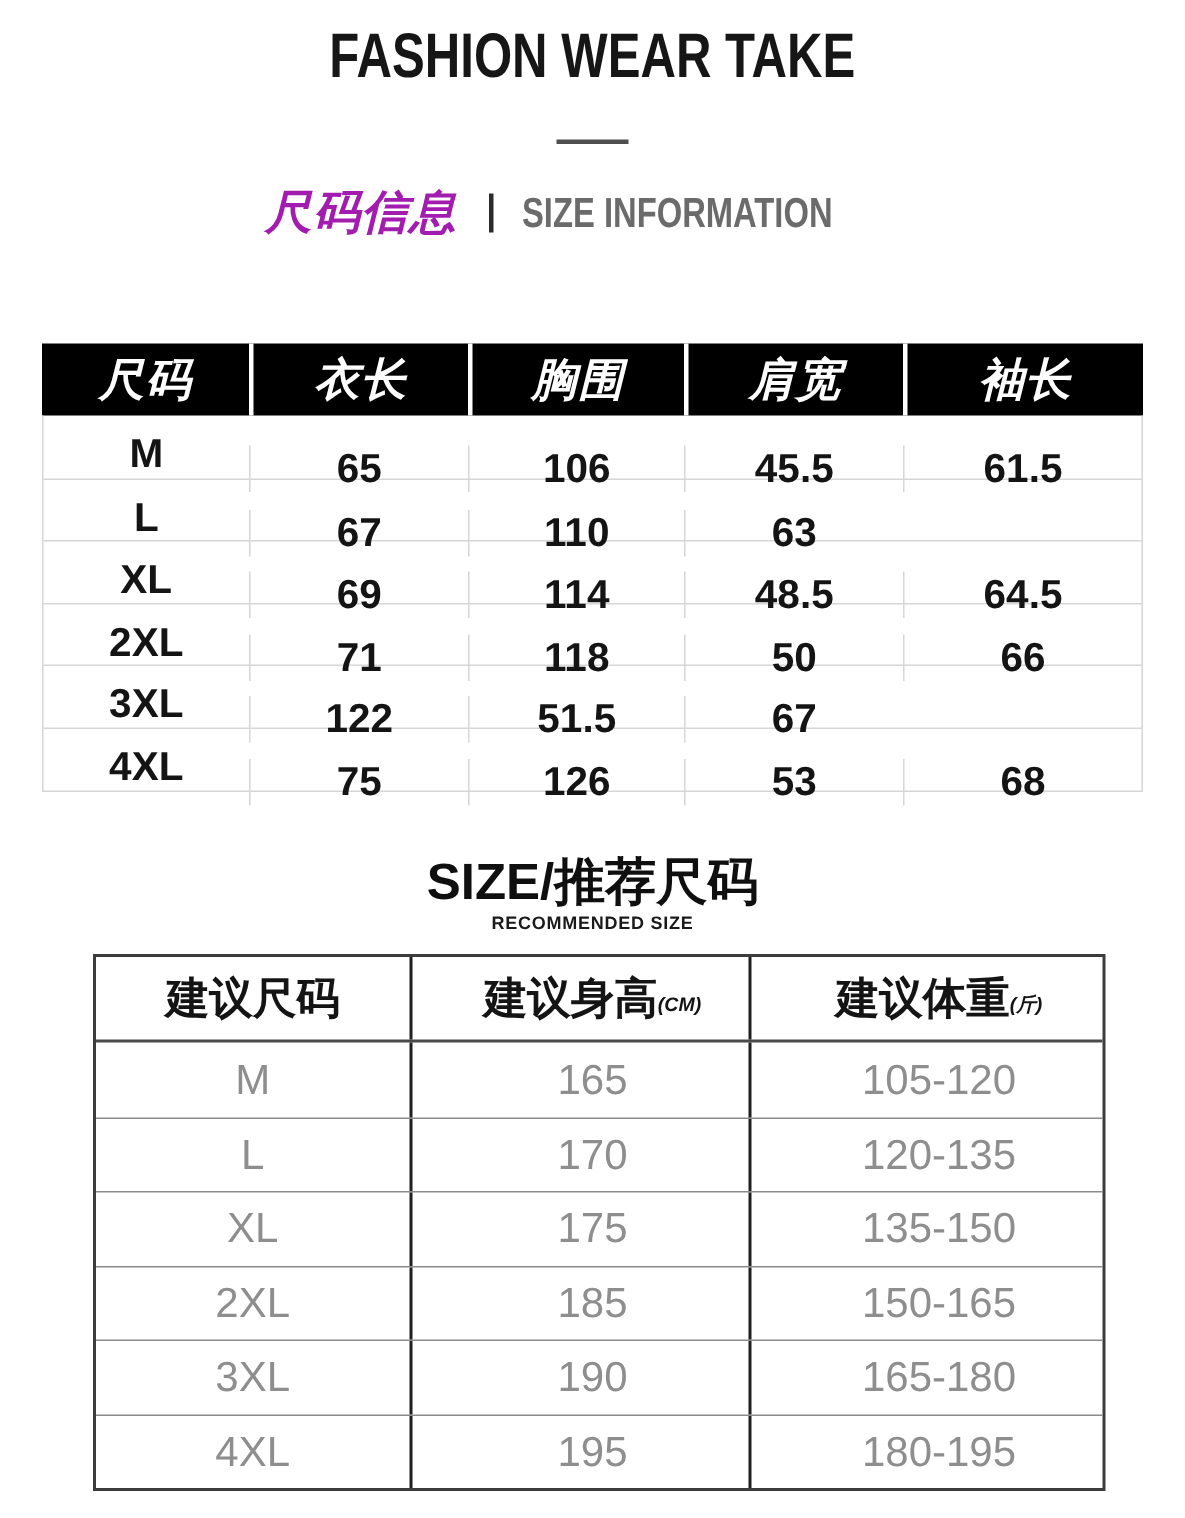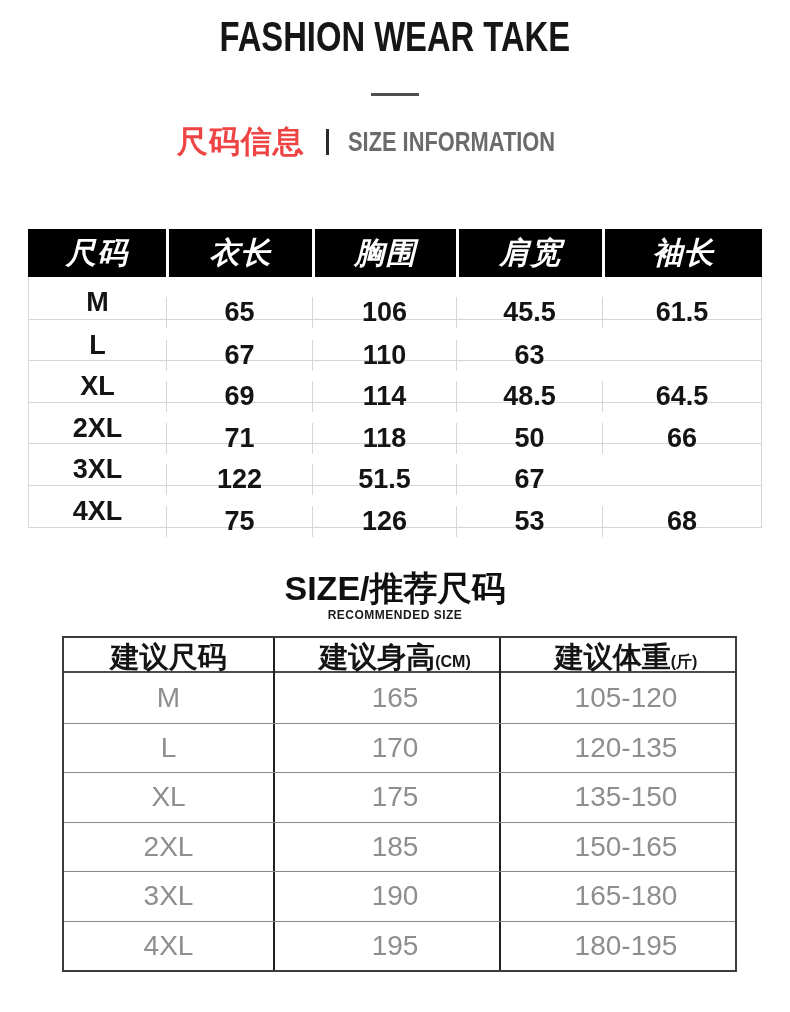--- a/index.html
+++ b/index.html
@@ -43,22 +43,23 @@
     position: absolute;
     top: 124px; left: 0; right: 0;
     height: 36px;
     display: flex;
     align-items: center;
     justify-content: center;
   }
   .section1-heading .zh {
     font-size: 31px;
     font-weight: 800;
-    color: #ef4444;
+    color: #a21caf;
     letter-spacing: 1px;
+    font-style: italic;
   }
   .section1-heading .vbar {
     width: 3px; height: 26px;
     background: #2b2b2b;
     margin: 0 19px 0 21px;
   }
   .section1-heading .en {
     display: inline-block;
     font-size: 28px;
     font-weight: 800;
@@ -136,34 +137,35 @@
   .rec-table {
     position: absolute;
     top: 636px; left: 62px;
     width: 675px;
     border: 2px solid #3c3c3c;
   }
   .t2-row {
     display: grid;
     grid-template-columns: 209px 226px 236px;
   }
-  .t2-head { height: 35px; border-bottom: 2px solid #4a4a4a; }
+  .t2-head { height: 57px; border-bottom: 2px solid #4a4a4a; }
   .t2-head .cell {
     display: flex;
     align-items: center;
     justify-content: center;
     font-size: 29px;
     font-weight: 700;
     color: #141414;
   }
   .t2-head .cell .unit {
-    font-size: 16px;
+    font-size: 13px;
     font-weight: 700;
     align-self: center;
     margin-top: 8px;
+    font-style: italic;
   }
   .t2-body .t2-row { height: 49.5px; }
   .t2-body .t2-row + .t2-row { border-top: 1px solid #8a8a8a; }
   .t2-body .cell {
     display: flex;
     align-items: center;
     justify-content: center;
     font-size: 28px;
     font-weight: 400;
     color: #8e8e8e;

